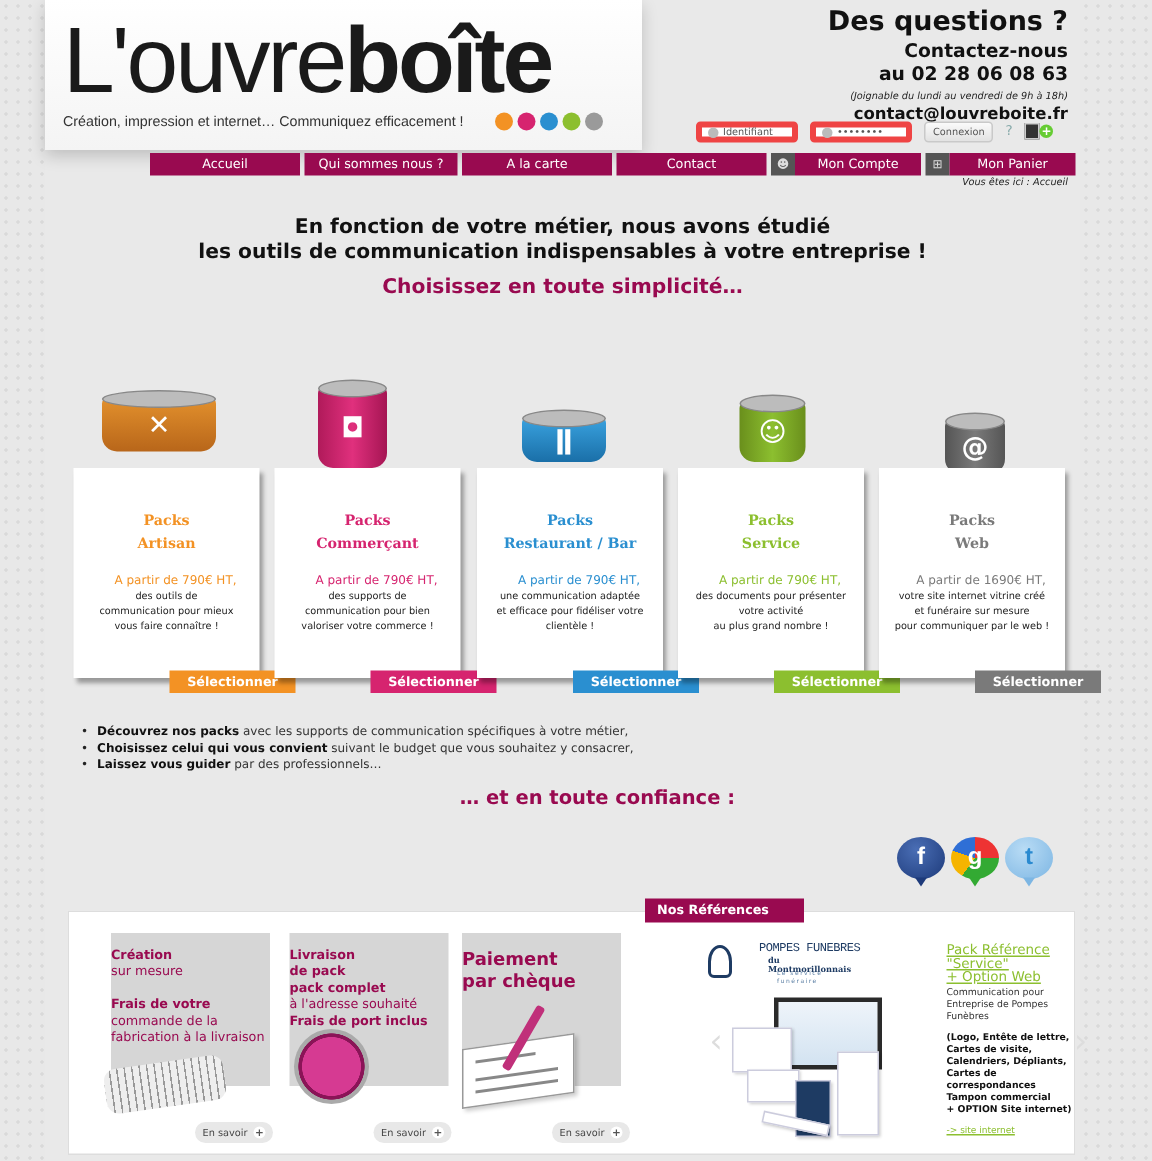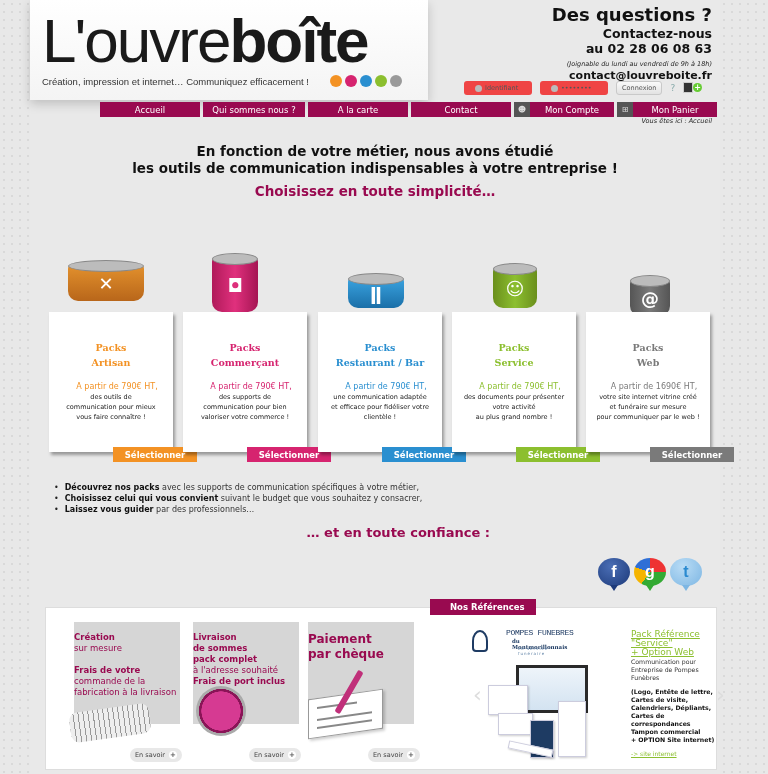--- a/index.html
+++ b/index.html
@@ -37,21 +37,21 @@
   .tag-icon { width: 12px; height: 12px; border-radius: 50%; }
 
   .contact-block { position: absolute; right: 8px; top: 4px; text-align: right; }
   .contact-title { font-size: 18px; font-weight: bold; color: #111; line-height: 22px; }
   .contact-sub { font-size: 12.5px; font-weight: bold; color: #111; line-height: 15px; }
   .contact-hours { font-size: 6.5px; font-style: italic; color: #222; margin-top: 3px; line-height: 10px; }
   .contact-mail { font-size: 11px; font-weight: bold; color: #111; line-height: 13px; }
 
   .login-row { position: absolute; left: 434px; top: 81px; display: flex; align-items: center; gap: 8px; }
   .input {
-    width: 68px; height: 14px; background: #fff; border: 7px solid #ef4444; border-radius: 3px;
+    width: 68px; height: 14px; background: #fff; border: 4px solid #ef4444; border-radius: 3px;
     font-size: 6.5px; color: #555; display: flex; align-items: center; padding-left: 4px; gap: 3px;
   }
   .input.pw { width: 68px; }
   .ic-small { width: 7px; height: 7px; background: #bbb; border-radius: 50%; display: inline-block; }
   .btn-connexion {
     height: 14px; padding: 0 5px; font-size: 6.5px; color: #555; background: linear-gradient(#fafafa,#e2e2e2);
     border: 1px solid #c9c9c9; border-radius: 3px; display: flex; align-items: center;
   }
   .help-icon { font-size: 9px; color: #8aa; }
   .user-add-icon { width: 20px; height: 12px; position: relative; }
@@ -130,21 +130,21 @@
     font-size: 6.5px; color: #444; display: flex; align-items: center; justify-content: center; gap: 4px;
   }
   .feat-btn .plus { width: 8px; height: 8px; border-radius: 50%; background: #fff; color: #555; font-size: 7px; line-height: 8px; text-align: center; font-weight: bold; }
 
   .tape { position: absolute; left: 24px; top: 100px; width: 80px; height: 30px; background: repeating-linear-gradient(90deg,#eee 0 4px,#999 4px 5px); border-radius: 8px; transform: rotate(-8deg); }
   .clock { position: absolute; left: 150px; top: 78px; width: 50px; height: 50px; border-radius: 50%; background: radial-gradient(circle, #d63a92 0 55%, #8a1457 56% 62%, #aaa 63% 100%); }
   .cheque { position: absolute; left: 262px; top: 86px; width: 75px; height: 40px; background: #fff; border: 1px solid #999; transform: skewY(-8deg); box-shadow: 2px 2px 3px rgba(0,0,0,0.2); }
   .cheque .line { position: absolute; left: 8px; height: 2px; background: #888; }
   .pen { position: absolute; left: 300px; top: 60px; width: 6px; height: 48px; background: #c0307a; transform: rotate(30deg); border-radius: 2px; }
 
-  .refs-tab { position: absolute; left: 400px; top: 599px; width: 106px; height: 16px; background: #990a50; color: #fff; font-weight: bold; font-size: 8.5px; display: flex; align-items: center; padding-left: 20px; }
+  .refs-tab { position: absolute; left: 400px; top: 599px; width: 106px; height: 16px; background: #990a50; color: #fff; font-weight: bold; font-size: 8.5px; display: flex; align-items: center; padding-left: 8px; }
   .ref-logo { position: absolute; left: 440px; top: 628px; width: 106px; height: 34px; }
   .ref-logo .name { font-family: Liberation Mono, monospace; font-size: 8px; color: #1e3b63; position: absolute; left: 36px; top: 0; letter-spacing: -0.3px; }
   .ref-logo .sub { font-family: "DejaVu Serif", serif; font-size: 5.5px; color: #1e3b63; position: absolute; left: 42px; top: 10px; font-weight: bold; }
   .ref-logo .tag { font-size: 4px; color: #5b7fa4; position: absolute; left: 48px; top: 18px; letter-spacing: 1px; }
   .ref-logo .mark { position: absolute; left: 2px; top: 2px; width: 16px; height: 22px; border: 2px solid #1e3b63; border-radius: 50% 50% 4px 4px; }
   .mockup { position: absolute; left: 458px; top: 665px; width: 110px; height: 95px; }
   .mockup .screen { position: absolute; left: 28px; top: 0; width: 72px; height: 48px; background: linear-gradient(#eef4fa,#d3e3f1); border: 3px solid #2a2a2a; }
   .mockup .paper { position: absolute; background: #fff; border: 1px solid #ccd; box-shadow: 1px 1px 2px rgba(0,0,0,0.2); }
   .arrow { position: absolute; top: 682px; font-size: 22px; color: #ddd; font-family: "DejaVu Sans", sans-serif; }
   .ref-info { position: absolute; left: 601px; top: 630px; width: 100px; }
@@ -318,21 +318,21 @@
       <div>fabrication à la livraison</div>
     </div>
     <div class="tape"></div>
     <div class="feat-btn" style="left:84px">
         <span>En savoir</span>
         <span class="plus">+</span>
       </div>
 
     <div class="feature" style="left:147px">
       <div><b>Livraison</b></div>
-      <div><b>de sommes</b></div>
+      <div><b>de pack</b></div>
       <div><b>pack complet</b></div>
       <div>à l'adresse souhaité</div>
       <div><b>Frais de port inclus</b></div>
     </div>
     <div class="clock"></div>
     <div class="feat-btn" style="left:203px">
         <span>En savoir</span>
         <span class="plus">+</span>
       </div>
 

